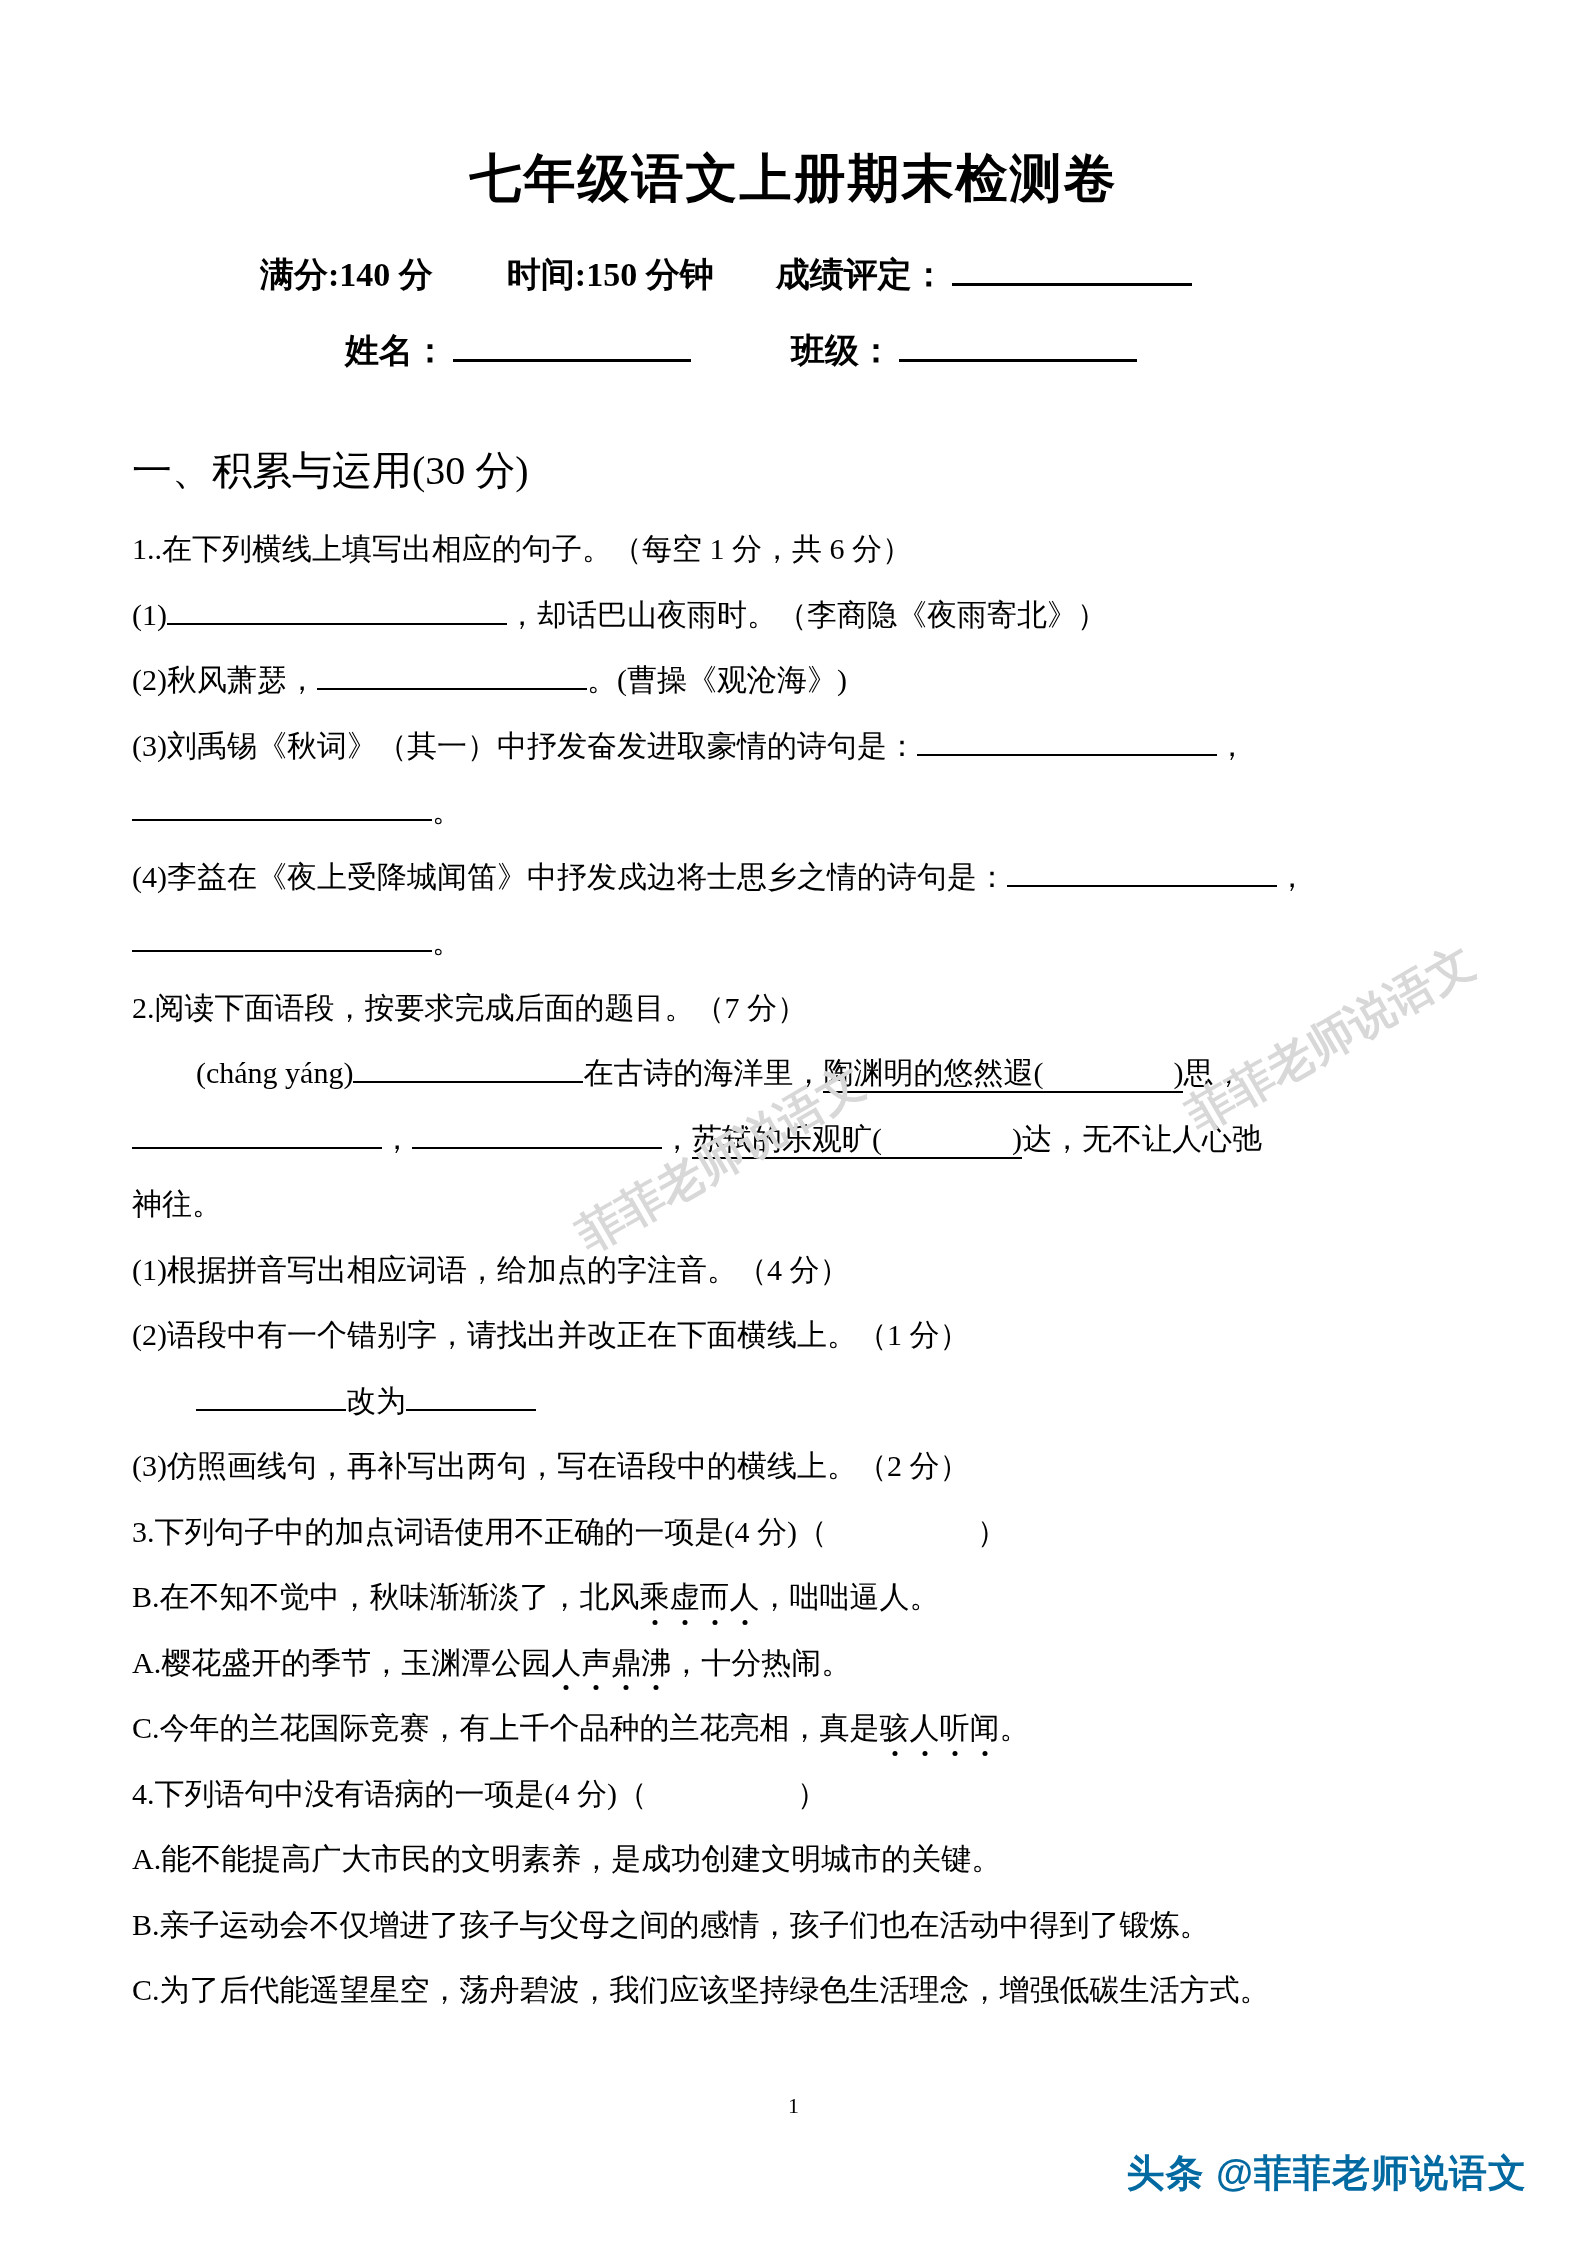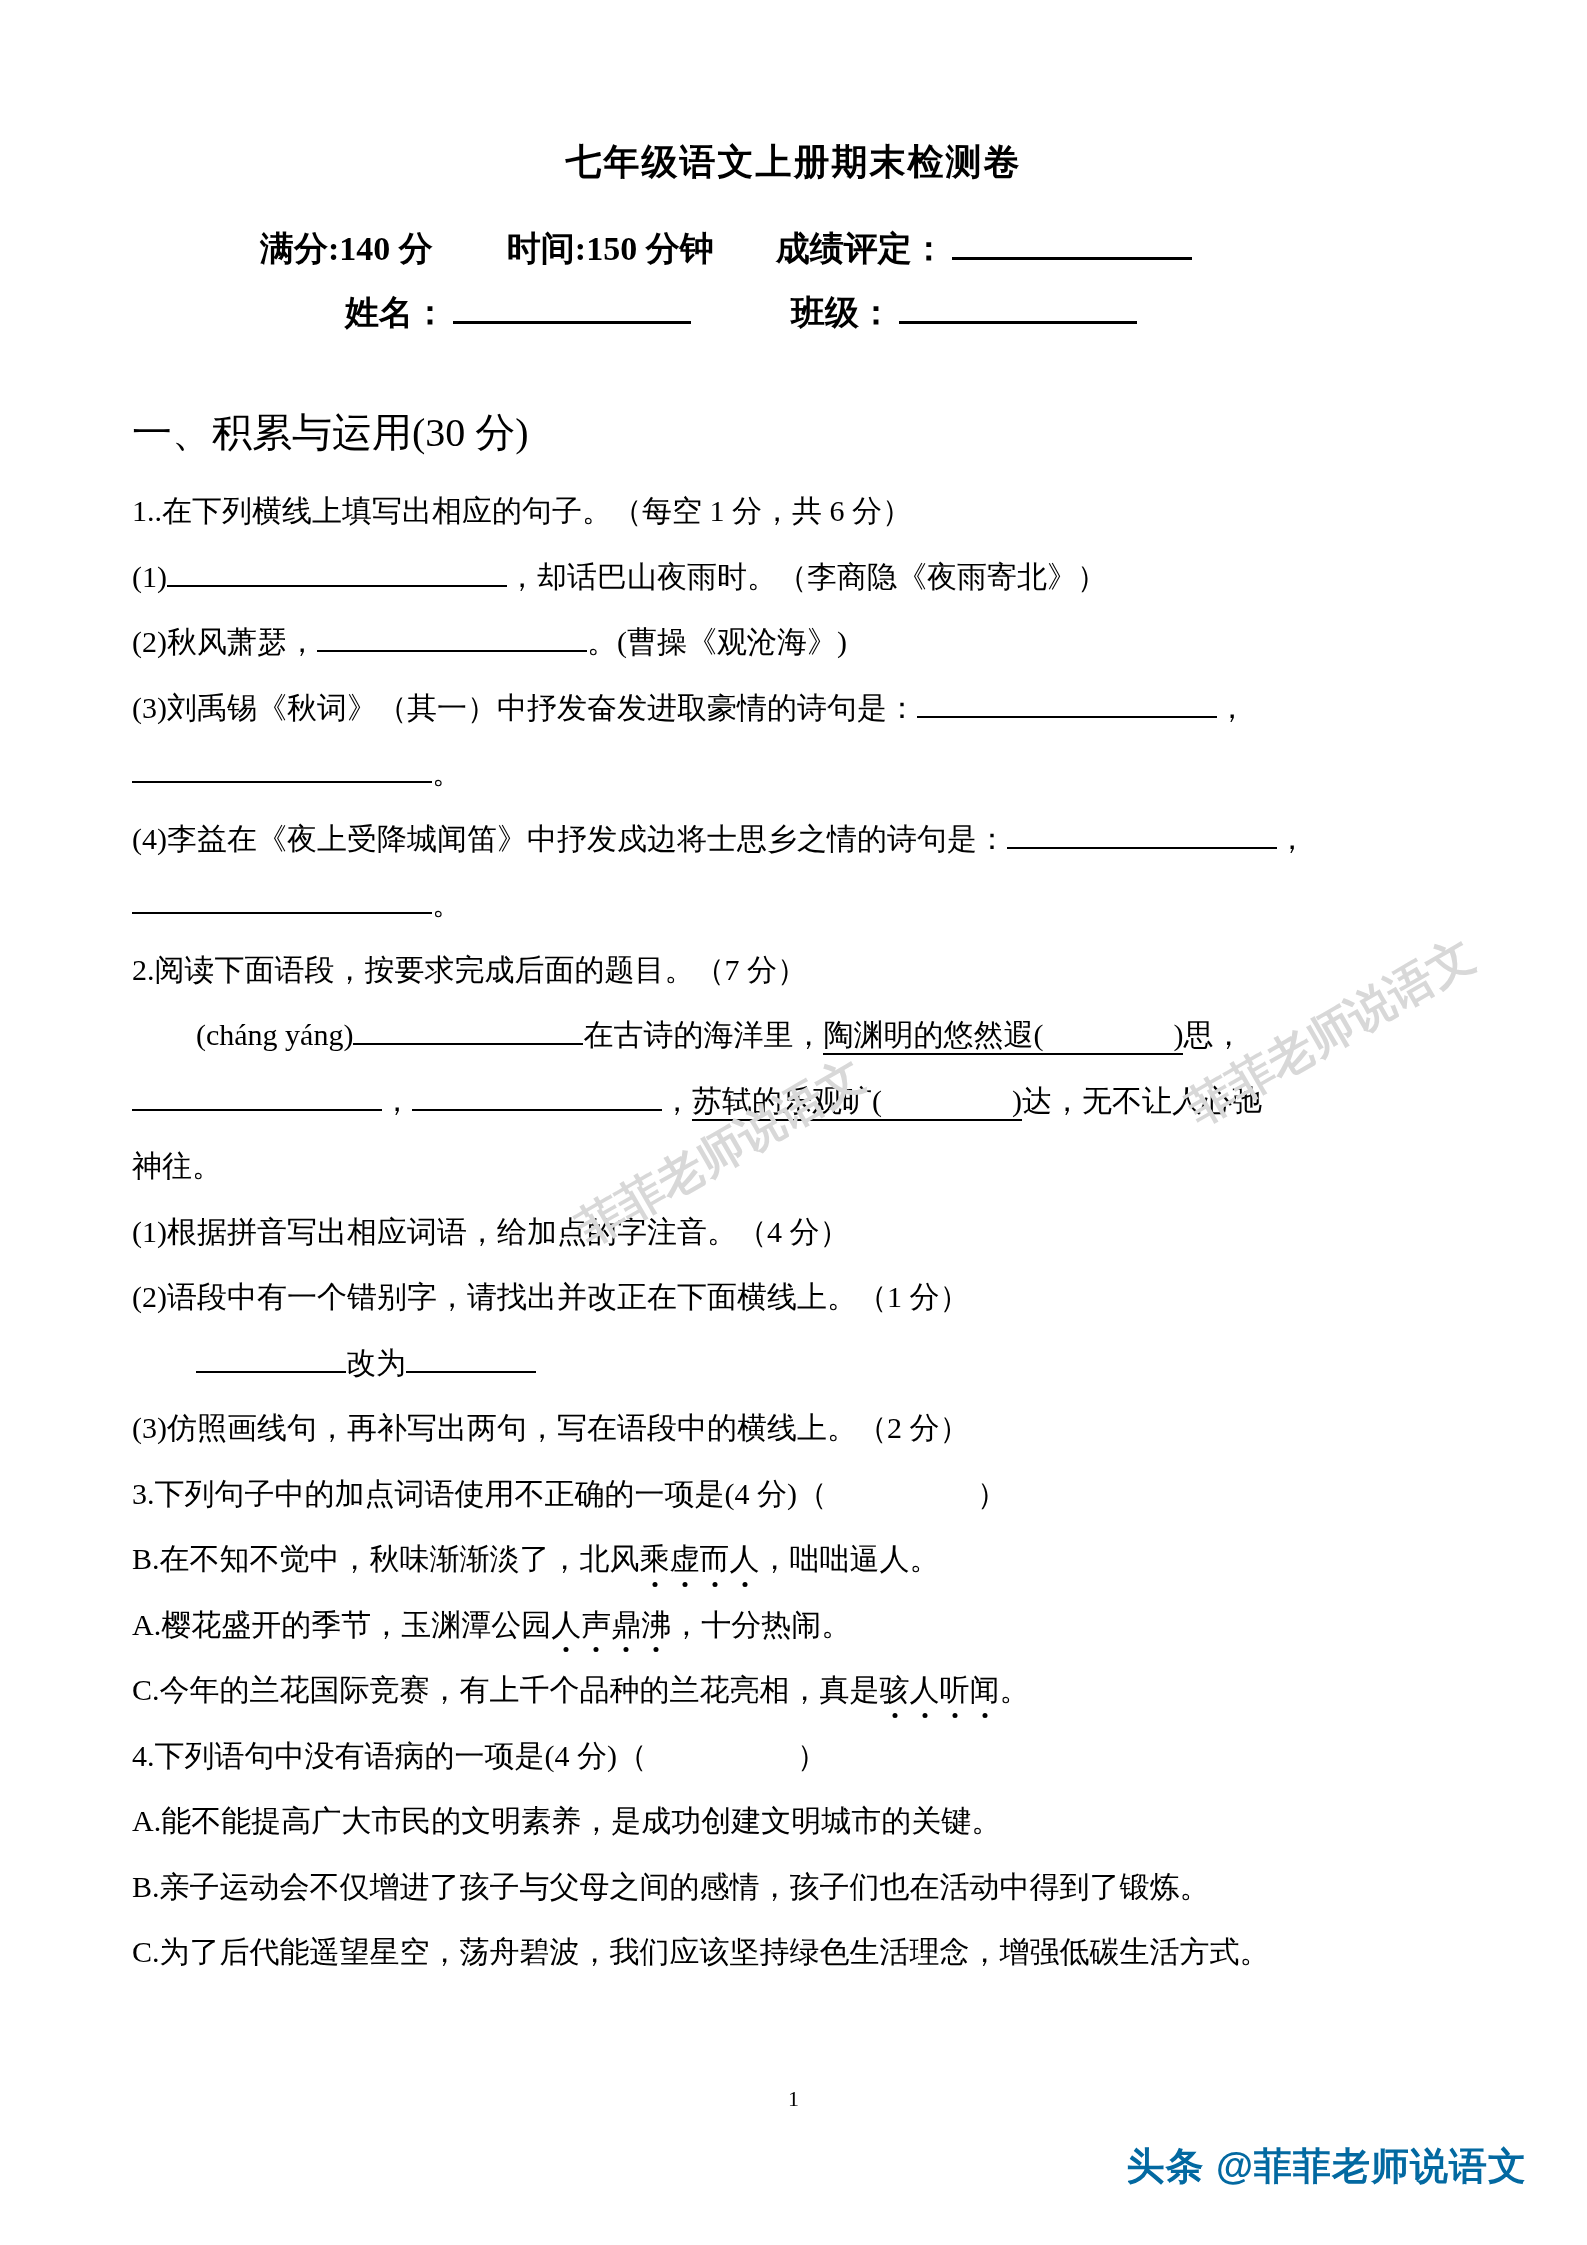--- a/index.html
+++ b/index.html
@@ -19,24 +19,24 @@
     position: relative;
     width: 1587px;
     height: 2245px;
     box-sizing: border-box;
     padding: 0;
   }
 
   
   .title {
     text-align: center;
-    font-size: 36px;
+    font-size: 52px;
     font-weight: bold;
     letter-spacing: 2px;
-    margin: 1px;
+    margin: 8px;
     padding-top: 140px;
     line-height: 1.2;
   }
   .meta-line {
     font-size: 34px;
     font-weight: bold;
     margin-top: 42px;
     padding-left: 260px;
     display: flex;
     align-items: baseline;
@@ -47,21 +47,21 @@
   .ul-long {
     display: inline-block;
     border-bottom: 3px solid #000;
     width: 240px;
     height: 28px;
     margin-left: 6px;
   }
   .name-line {
     font-size: 34px;
     font-weight: bold;
-    margin-top: 18px;
+    margin-top: 30px;
     padding-left: 345px;
     display: flex;
     align-items: baseline;
   }
   .ul-name {
     display: inline-block;
     border-bottom: 3px solid #000;
     width: 238px;
     height: 28px;
     margin-left: 6px;

